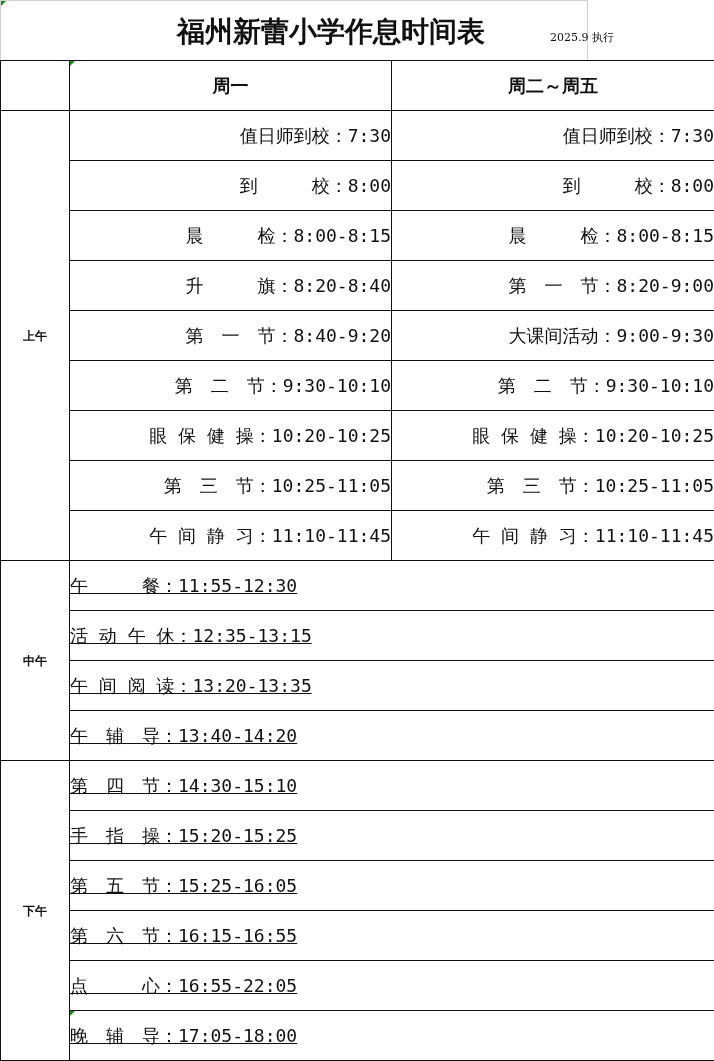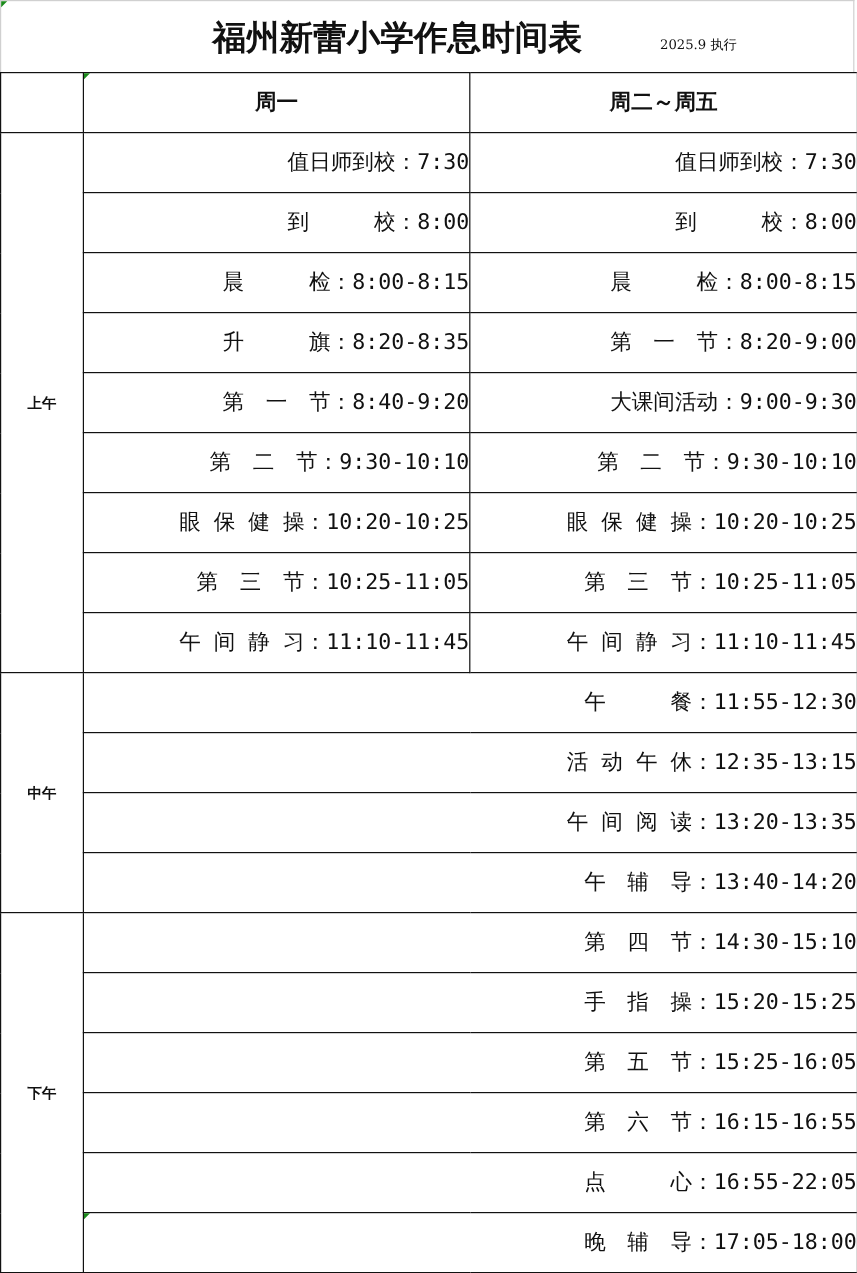--- a/index.html
+++ b/index.html
@@ -1,25 +1,25 @@
 <!DOCTYPE html>
 <html><head>
 <meta charset="utf-8">
 <style>
   html,body{margin:0;padding:0;background:#fff;}
   body{width:714px;height:1061px;position:relative;overflow:hidden;font-family:"DejaVu Serif","Liberation Serif",serif;color:#111;}
-  .title-row{position:absolute;left:0;top:0;width:712px;height:60px;border:1px solid #d0d0d0;border-bottom:none;box-sizing:border-box;}
+  .title-row{position:absolute;left:0;top:0;width:588px;height:60px;border:1px solid #d0d0d0;border-bottom:none;box-sizing:border-box;}
   .title{position:absolute;left:176px;top:14px;font-size:28px;font-weight:bold;letter-spacing:0px;line-height:34px;white-space:nowrap;}
   .subtitle{position:absolute;left:549px;top:27px;font-size:11px;line-height:20px;white-space:nowrap;}
   table{position:absolute;left:0;top:60px;border-collapse:collapse;width:714px;table-layout:fixed;}
   td{border:1.5px solid #111;height:49px;padding:0;font-size:18px;line-height:20px;white-space:nowrap;font-family:"DejaVu Sans Mono","Liberation Mono",monospace;}
   td.period{width:69px;text-align:center;font-weight:bold;font-family:"DejaVu Serif","Liberation Serif",serif;font-size:12px;}
   td.hdr{text-align:center;font-weight:bold;font-family:"DejaVu Serif","Liberation Serif",serif;}
   td.left{padding-left:4px;text-align:right;}
-  td.center{text-align:right;}
+  td.center{text-align:left;text-decoration:underline;}
   .corner{position:absolute;width:0;height:0;border-top:5px solid #1a8a1a;border-right:5px solid transparent;}
 </style>
 </head>
 <body>
 
 <div class="title-row">
   <div class="corner" style="left:0;top:0;"></div>
   <div class="title">福州新蕾小学作息时间表</div>
   <div class="subtitle">2025.9 执行</div>
 </div>
@@ -43,21 +43,21 @@
   </tr>
   <tr>
     <td class="left">到　　　校：8:00</td>
     <td class="left">到　　　校：8:00</td>
   </tr>
   <tr>
     <td class="left">晨　　　检：8:00-8:15</td>
     <td class="left">晨　　　检：8:00-8:15</td>
   </tr>
   <tr>
-    <td class="left">升　　　旗：8:20-8:35</td>
+    <td class="left">升　　　旗：8:20-8:40</td>
     <td class="left">第　一　节：8:20-9:00</td>
   </tr>
   <tr>
     <td class="left">第　一　节：8:40-9:20</td>
     <td class="left">大课间活动：9:00-9:30</td>
   </tr>
   <tr>
     <td class="left">第　二　节：9:30-10:10</td>
     <td class="left">第　二　节：9:30-10:10</td>
   </tr>

